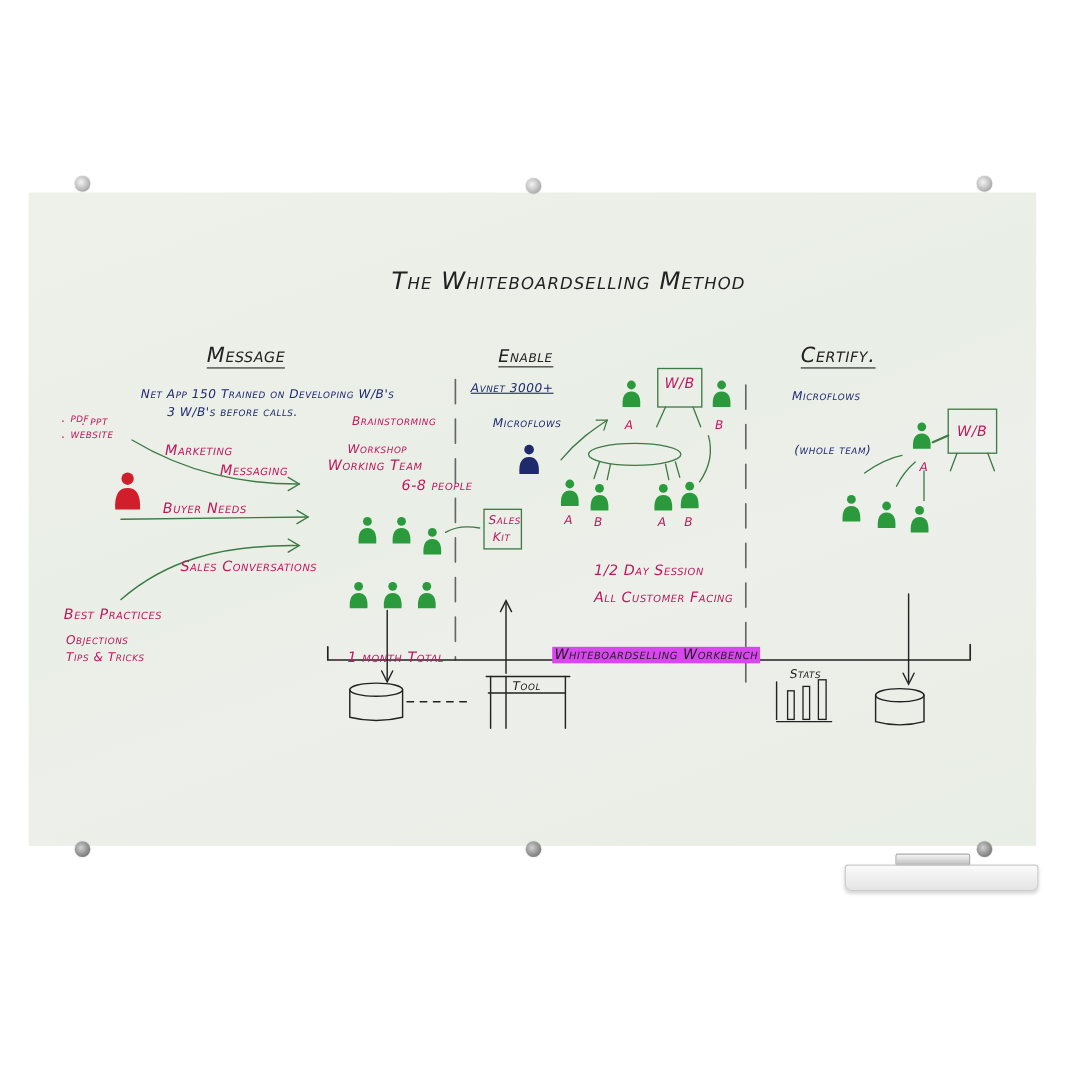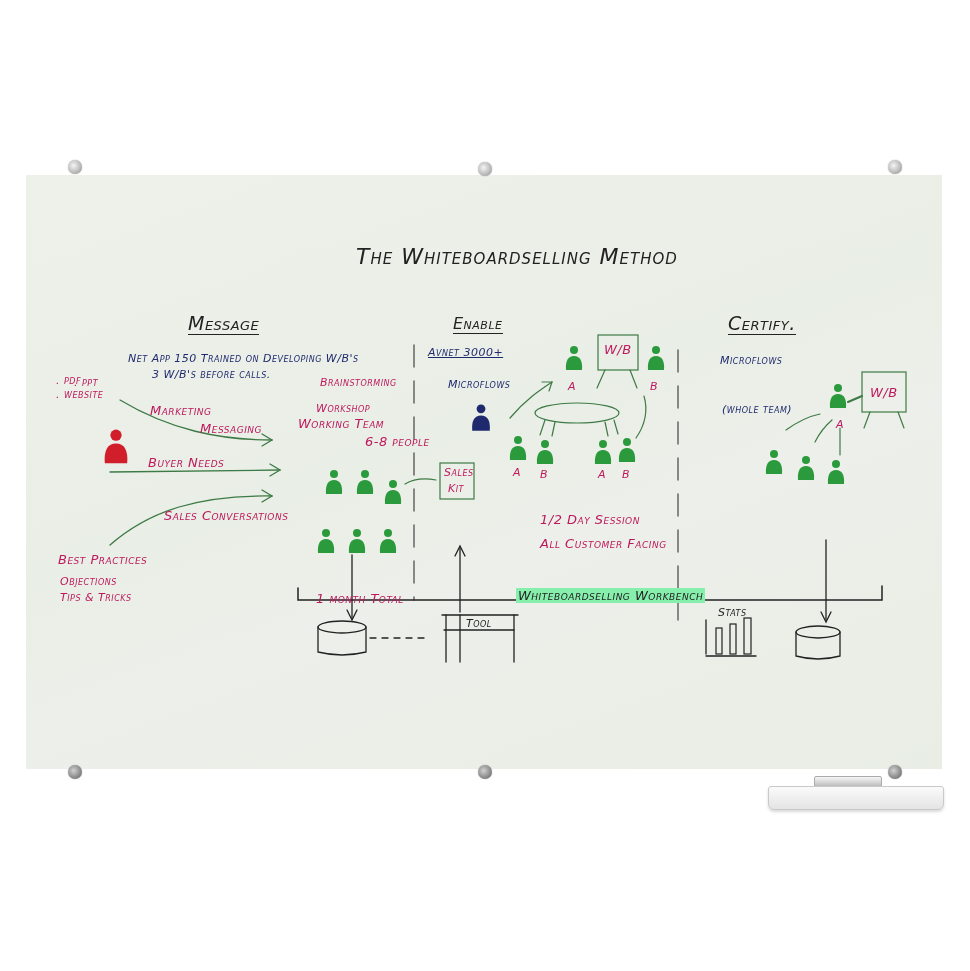--- a/index.html
+++ b/index.html
@@ -174,15 +174,15 @@
 <div class="hw green xs" style="left:622px;top:468px;">B</div>
 <div class="hw green sm" style="left:540px;top:512px;">1/2 Day Session</div>
 <div class="hw green sm" style="left:540px;top:536px;">All Customer Facing</div>
 
 <div class="hw black head" style="left:728px;top:312px;">Certify.</div>
 <div class="hw navy xs" style="left:720px;top:354px;">Microflows</div>
 <div class="hw navy xs" style="left:722px;top:368px;margin-top:35px;">(whole team)</div>
 <div class="hw green sm" style="left:870px;top:385px;">W/B</div>
 <div class="hw green xs" style="left:836px;top:418px;">A</div>
 
-<div class="hw black sm" style="left:502px;top:588px;background:#86efac;padding:0 2px;margin-left:14px;">Whiteboardselling Workbench</div>
+<div class="hw black sm" style="left:502px;top:588px;background:#d946ef;padding:0 2px;">Whiteboardselling Workbench</div>
 <div class="hw black xs" style="left:466px;top:617px;">Tool</div>
 <div class="hw black xs" style="left:718px;top:606px;">Stats</div>
 
 </body></html>

